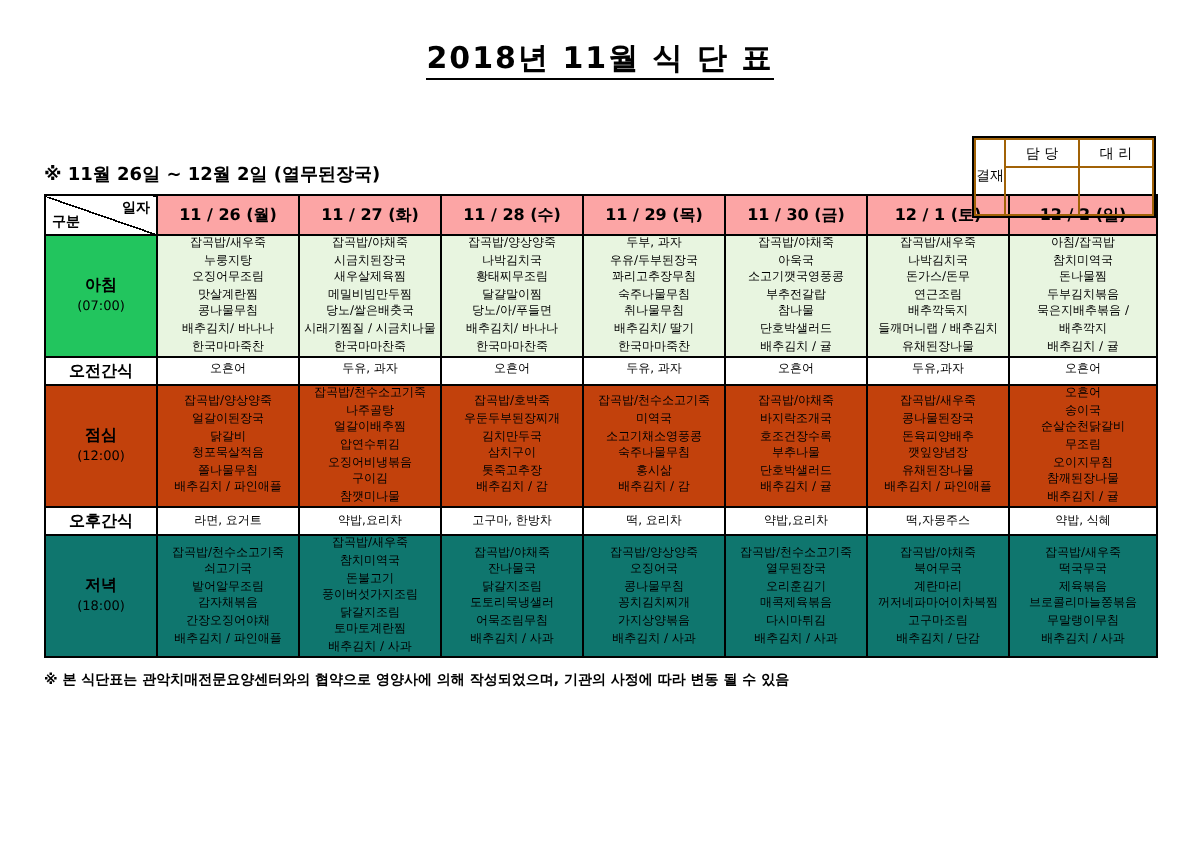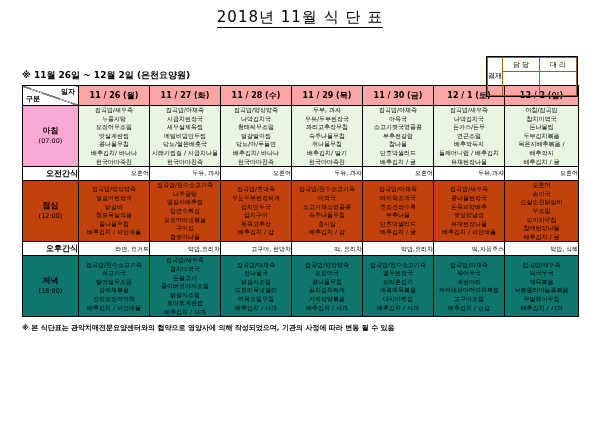--- a/index.html
+++ b/index.html
@@ -18,23 +18,23 @@
   .page {
     width: 600px;
     height: 424px;
     position: relative;
     box-sizing: border-box;
     padding: 0 22px;
   }
   .title {
     text-align: center;
     font-size: 15px;
-    font-weight: normal;
+    font-weight: bold;
     letter-spacing: 1px;
-    margin-top: 8px;
+    margin-top: 20px;
     margin-bottom: 4px;
   }
   .title .underline {
     border-bottom: 1.5px solid #000;
     padding-bottom: 1px;
   }
   
   .approval {
     position: absolute;
     right: 22px;
@@ -135,25 +135,24 @@
     padding: 2px 1px;
   }
   td.cell div {
     white-space: nowrap;
     overflow: hidden;
   }
   .green td.cell, .green.rowlabel {
     background: #e8f5e0;
   }
   .green td.rowlabel {
-    background: #f9a8d4;
+    background: #22c55e;
   }
   .snack td.cell, .snack td.rowlabel {
     background: #ffffff;
-    text-align: right;
   }
   .lunch td.cell, .lunch td.rowlabel {
     background: #c2410c;
   }
   .dinner td.cell, .dinner td.rowlabel {
     background: #0f766e;
   }
   .snack-cell {
     height: 13px;
     line-height: 10px;
@@ -186,21 +185,21 @@
         <td class="head-cell">대 리</td>
       </tr>
       <tr>
         <td class="sign-cell"></td>
         <td class="sign-cell"></td>
       </tr>
     </tbody>
       </table>
   </div>
 
-  <div class="period">※ 11월 26일 ~ 12월 2일 (은천요양원)</div>
+  <div class="period">※ 11월 26일 ~ 12월 2일 (열무된장국)</div>
 
   <table class="menu">
     <colgroup>
       <col style="width:56px">
       <col style="width:71px">
         <col style="width:71px">
         <col style="width:71px">
       <col style="width:71px">
         <col style="width:71px">
         <col style="width:71px">

